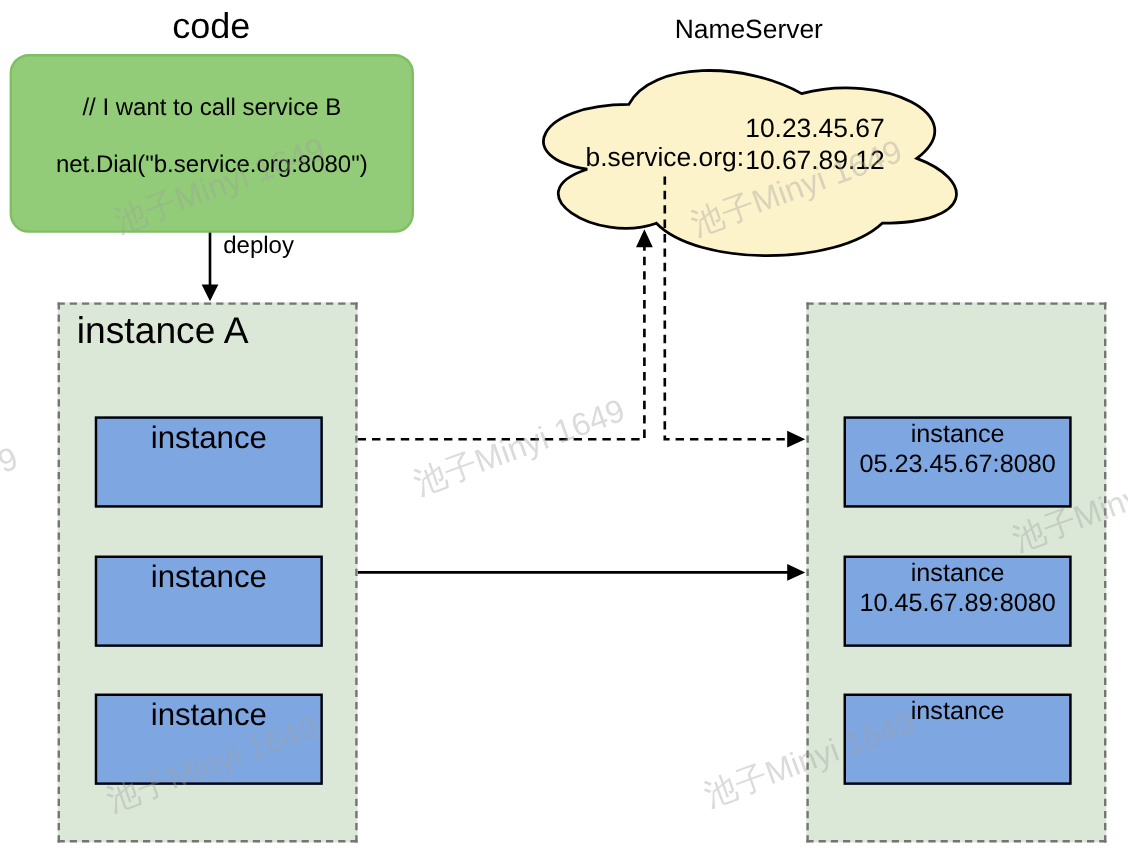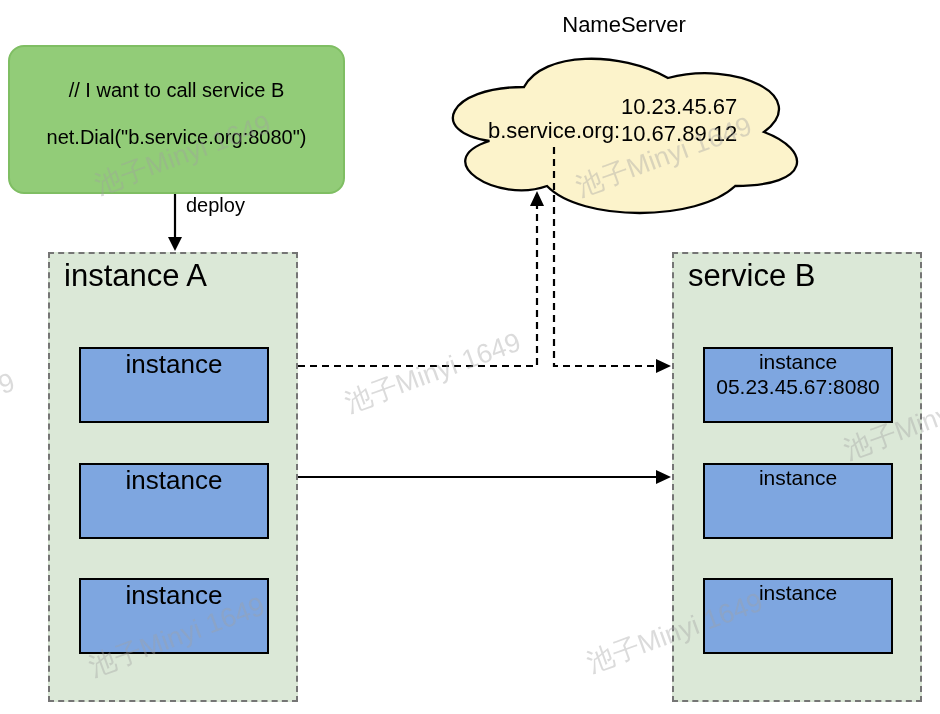--- a/index.html
+++ b/index.html
@@ -87,20 +87,21 @@
       <polyline class="dashed-line" points="554,147 554,366 656,366"></polyline>
       <path class="arrow-head" d="M671,366 L656,359 L656,373 Z"></path>
     </g>
 
     <g>
       <line class="solid-line" x1="298" y1="477" x2="657" y2="477"></line>
       <path class="arrow-head" d="M671,477 L656,470 L656,484 Z"></path>
     </g>
   </svg>
 
+  <div class="abs z3 code-title">code</div>
   <div class="abs code-box">
     <div class="code-line l1">// I want to call service B</div>
     <div class="code-line l2">net.Dial("b.service.org:8080")</div>
   </div>
 
   <div class="abs z3 deploy-label">deploy</div>
 
   <div class="abs z3 cloud-key">b.service.org:</div>
   <div class="abs z3 ns-title">NameServer</div>
   <div class="abs z3 cloud-ips">
@@ -115,27 +116,27 @@
     </div>
     <div class="instance inst-1">
       <span>instance</span>
     </div>
     <div class="instance inst-2">
       <span>instance</span>
     </div>
   </div>
 
   <div class="abs service-box service-b">
-    <div class="service-title">service B</div>
     <div class="instance inst-0">
       <span>instance</span>
       <span>05.23.45.67:8080</span>
     </div>
     <div class="instance inst-1">
       <span>instance</span>
+      <span>10.45.67.89:8080</span>
     </div>
     <div class="instance inst-2">
       <span>instance</span>
     </div>
   </div>
 
   <div class="wm wm0">池子Minyi 1649</div>
   <div class="wm wm1">池子Minyi 1649</div>
   <div class="wm wm2">池子Minyi 1649</div>
   <div class="wm wm3">池子Minyi 1649</div>

